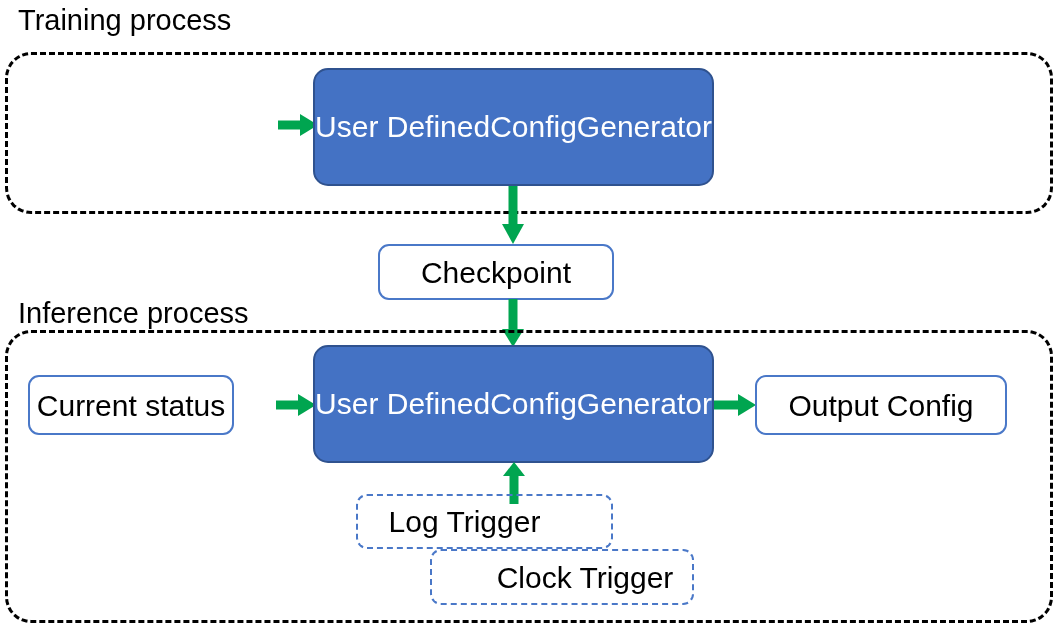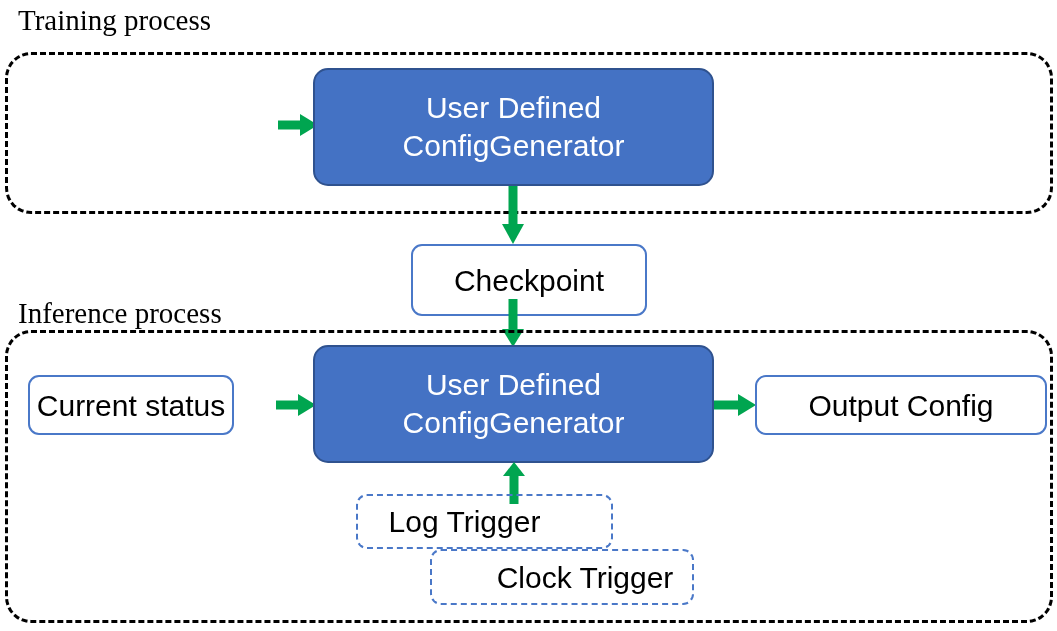--- a/index.html
+++ b/index.html
@@ -18,21 +18,21 @@
     overflow: hidden;
   }
 
   
   .section-caption {
     position: absolute;
     font-size: 29px;
     line-height: 1;
     color: #000000;
     white-space: nowrap;
-    font-family: Liberation Serif, serif;
+    font-family: Liberation Sans, sans-serif;
   }
 
   
   .group-box {
     position: absolute;
     border: 3px dashed #000000;
     border-radius: 26px;
     box-sizing: border-box;
     background: transparent;
   }
@@ -55,21 +55,21 @@
   }
 
   
   .proc-box {
     position: absolute;
     box-sizing: border-box;
     background: #4472C4;
     border: 2px solid #2F528F;
     border-radius: 15px;
     display: flex;
-    flex-direction: column;
+    flex-direction: row;
     align-items: center;
     justify-content: center;
     color: #ffffff;
     font-size: 30px;
     line-height: 1.28;
     white-space: nowrap;
     font-family: "Liberation Sans", sans-serif;
   }
   .proc-box .ln { display: block; }
 
@@ -120,21 +120,21 @@
     <span class="ln">ConfigGenerator</span>
   </div>
 
   <div class="arrow" style="left:497px; top:186px; width:32px; height:60px;">
     <svg width="32" height="60" viewBox="0 0 32 60">
       <path d="M16,0 L16,40" stroke="#00A550" stroke-width="9" fill="none"></path>
       <path d="M5,38 L27,38 L16,58 Z" fill="#00A550"></path>
     </svg>
   </div>
 
-  <div class="node-box" style="left:411px; top:244px; width:236px; height:72px;">Checkpoint</div>
+  <div class="node-box" style="left:378px; top:244px; width:236px; height:56px;">Checkpoint</div>
 
   <div class="arrow" style="left:497px; top:299px; width:32px; height:50px;">
     <svg width="32" height="50" viewBox="0 0 32 50">
       <path d="M16,0 L16,32" stroke="#00A550" stroke-width="9" fill="none"></path>
       <path d="M5,30 L27,30 L16,48 Z" fill="#00A550"></path>
     </svg>
   </div>
 
   <div class="section-caption" style="left:18px; top:283px;margin-top:16px;">Inference process</div>
 
@@ -154,21 +154,21 @@
     <span class="ln">ConfigGenerator</span>
   </div>
 
   <div class="arrow" style="left:714px; top:390px; width:44px; height:30px;">
     <svg width="44" height="30" viewBox="0 0 44 30">
       <path d="M0,15 L26,15" stroke="#00A550" stroke-width="9" fill="none"></path>
       <path d="M24,4 L42,15 L24,26 Z" fill="#00A550"></path>
     </svg>
   </div>
 
-  <div class="node-box" style="left:755px; top:375px; width:292px; height:60px;">Output Config</div>
+  <div class="node-box" style="left:755px; top:375px; width:252px; height:60px;">Output Config</div>
 
   <div class="arrow" style="left:498px; top:462px; width:32px; height:42px;">
     <svg width="32" height="42" viewBox="0 0 32 42">
       <path d="M16,42 L16,12" stroke="#00A550" stroke-width="9" fill="none"></path>
       <path d="M5,14 L27,14 L16,0 Z" fill="#00A550"></path>
     </svg>
   </div>
 
   <div class="trigger-box log" style="left:356px; top:494px; width:257px; height:55px;">Log Trigger</div>
 

